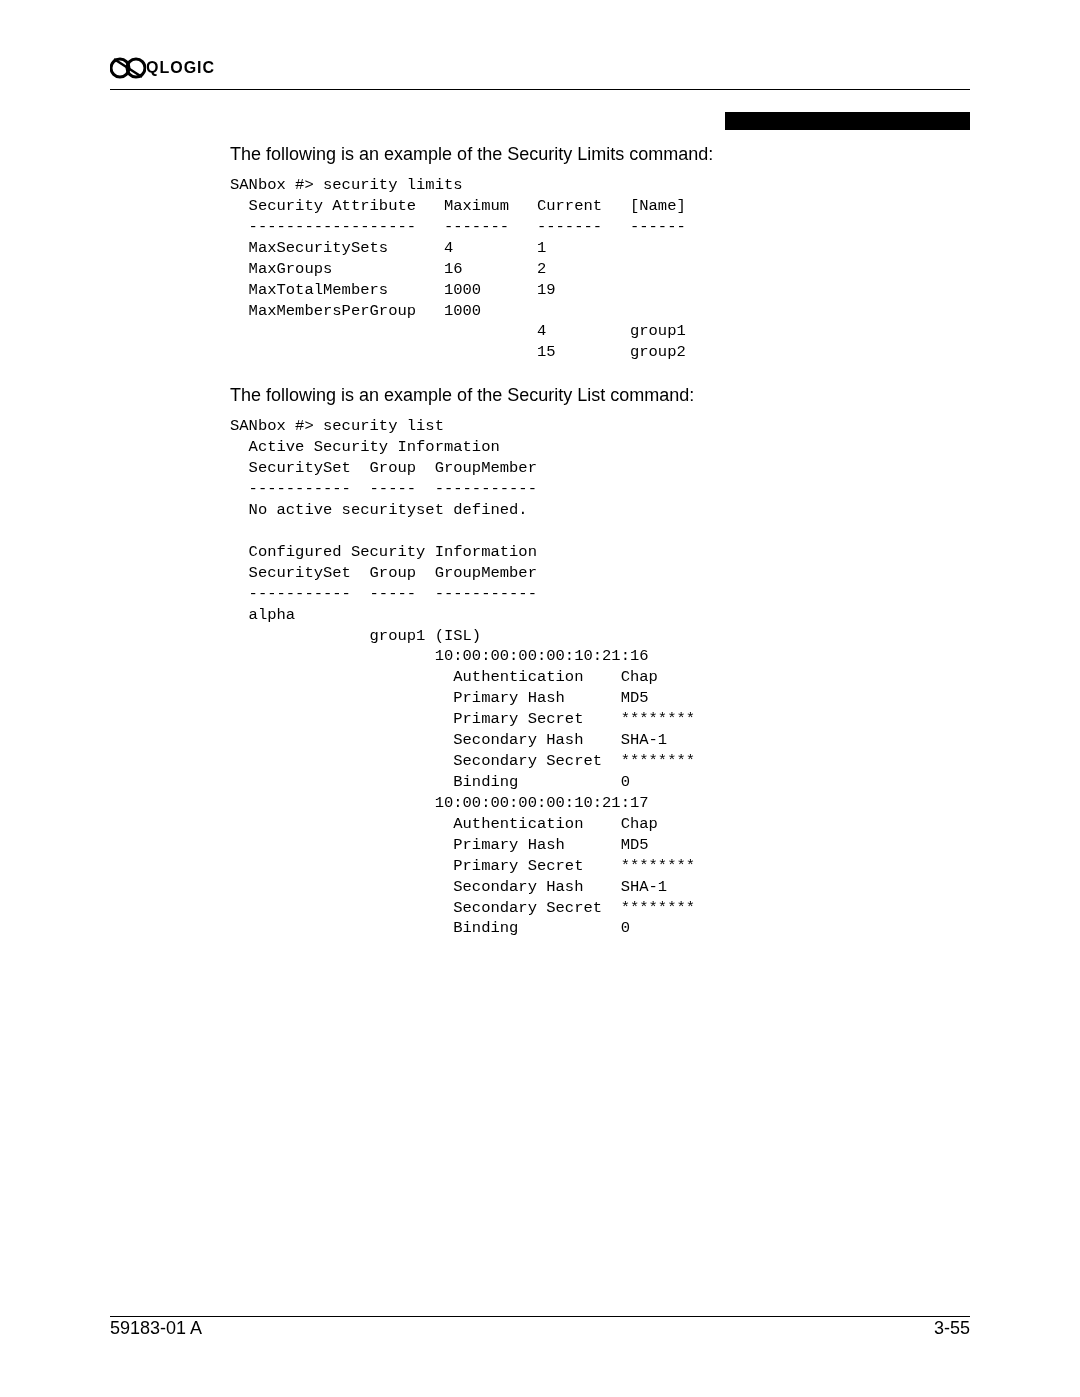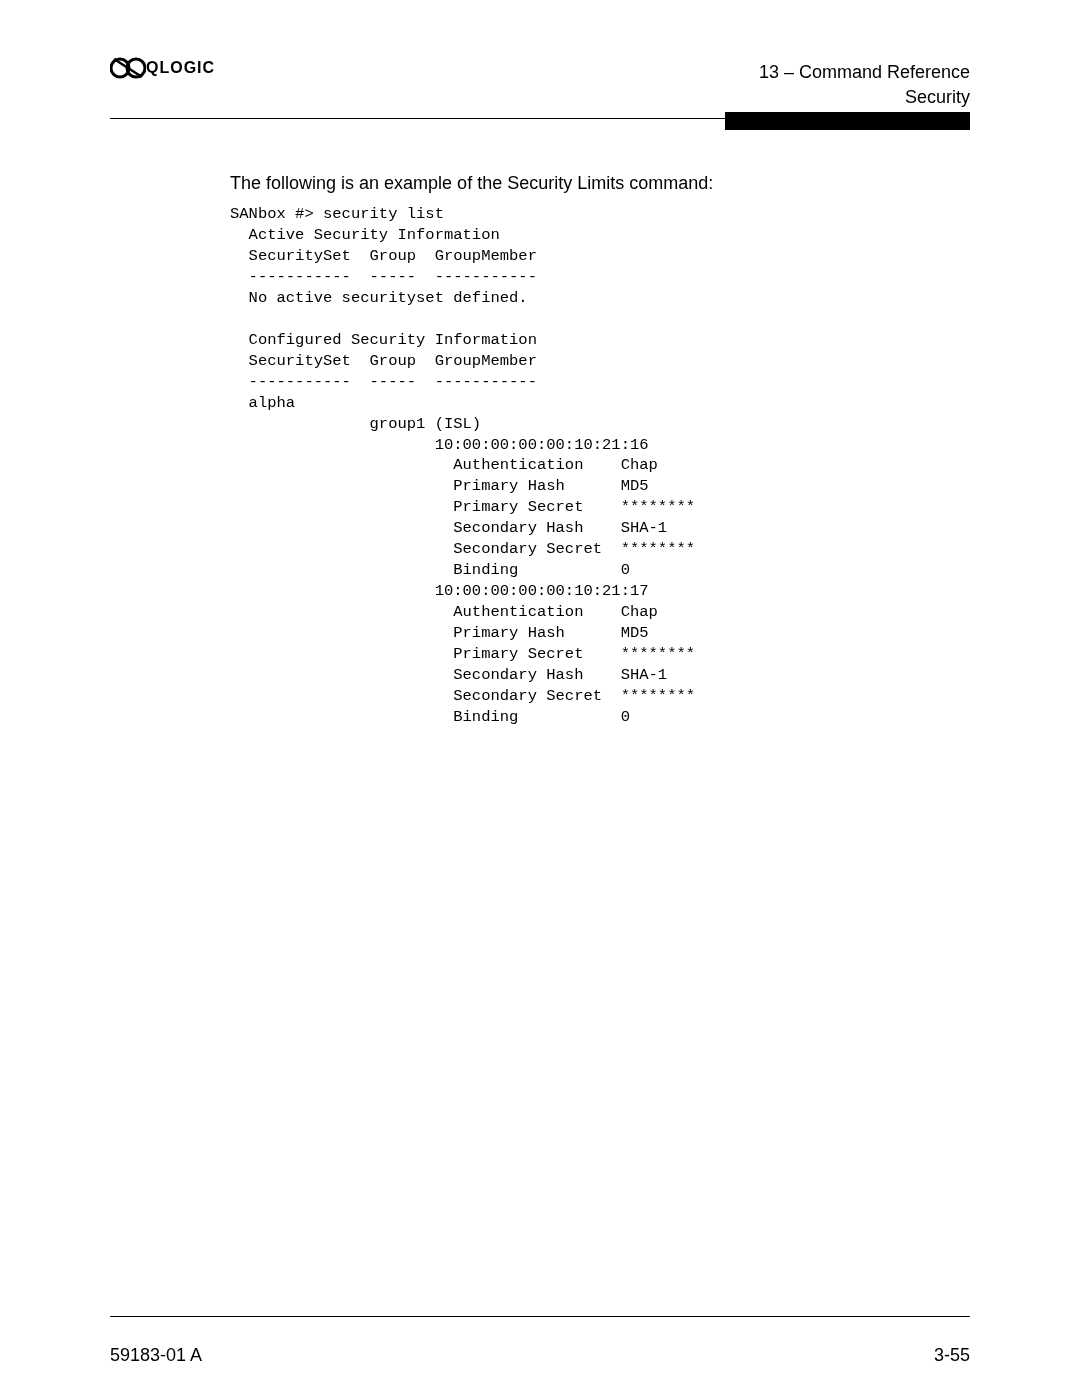--- a/index.html
+++ b/index.html
@@ -73,49 +73,55 @@
       left: 110px;
       right: 110px;
       bottom: 80px;
       border: none;
       border-top: 1.5px solid #000;
     }
     .footer {
       position: absolute;
       left: 110px;
       right: 110px;
-      bottom: 31px;
+      bottom: 58px;
       display: flex;
       justify-content: space-between;
       font-size: 18px;
     }
   </style>
 </head>
 <body>
 
 <div class="header">
   <div class="logo">
     <svg width="36" height="26" viewBox="0 0 36 26">
       <circle cx="10" cy="13" r="9" fill="none" stroke="#000" stroke-width="3"></circle>
       <circle cx="26" cy="13" r="9" fill="none" stroke="#000" stroke-width="3"></circle>
       <line x1="4" y1="4" x2="32" y2="22" stroke="#000" stroke-width="2.5"></line>
     </svg>
     <div class="logo-text">QLOGIC</div>
   </div>
-  <div class="header-right">
-    <div>13 – Command Reference</div>
-    <div>Security</div>
-  </div>
 </div>
 <hr class="header-rule">
 <div class="black-bar"></div>
 
 <div class="content">
   <p class="intro-text">The following is an example of the Security Limits command:</p>
+  <div class="code-block">SANbox #&gt; security limits
+  Security Attribute   Maximum   Current   [Name]
+  ------------------   -------   -------   ------
+  MaxSecuritySets      4         1
+  MaxGroups            16        2
+  MaxTotalMembers      1000      19
+  MaxMembersPerGroup   1000
+                                 4         group1
+                                 15        group2</div>
 
+  <p class="intro-text">The following is an example of the Security List command:</p>
   <div class="code-block">SANbox #&gt; security list
   Active Security Information
   SecuritySet  Group  GroupMember
   -----------  -----  -----------
   No active securityset defined.
 
   Configured Security Information
   SecuritySet  Group  GroupMember
   -----------  -----  -----------
   alpha

